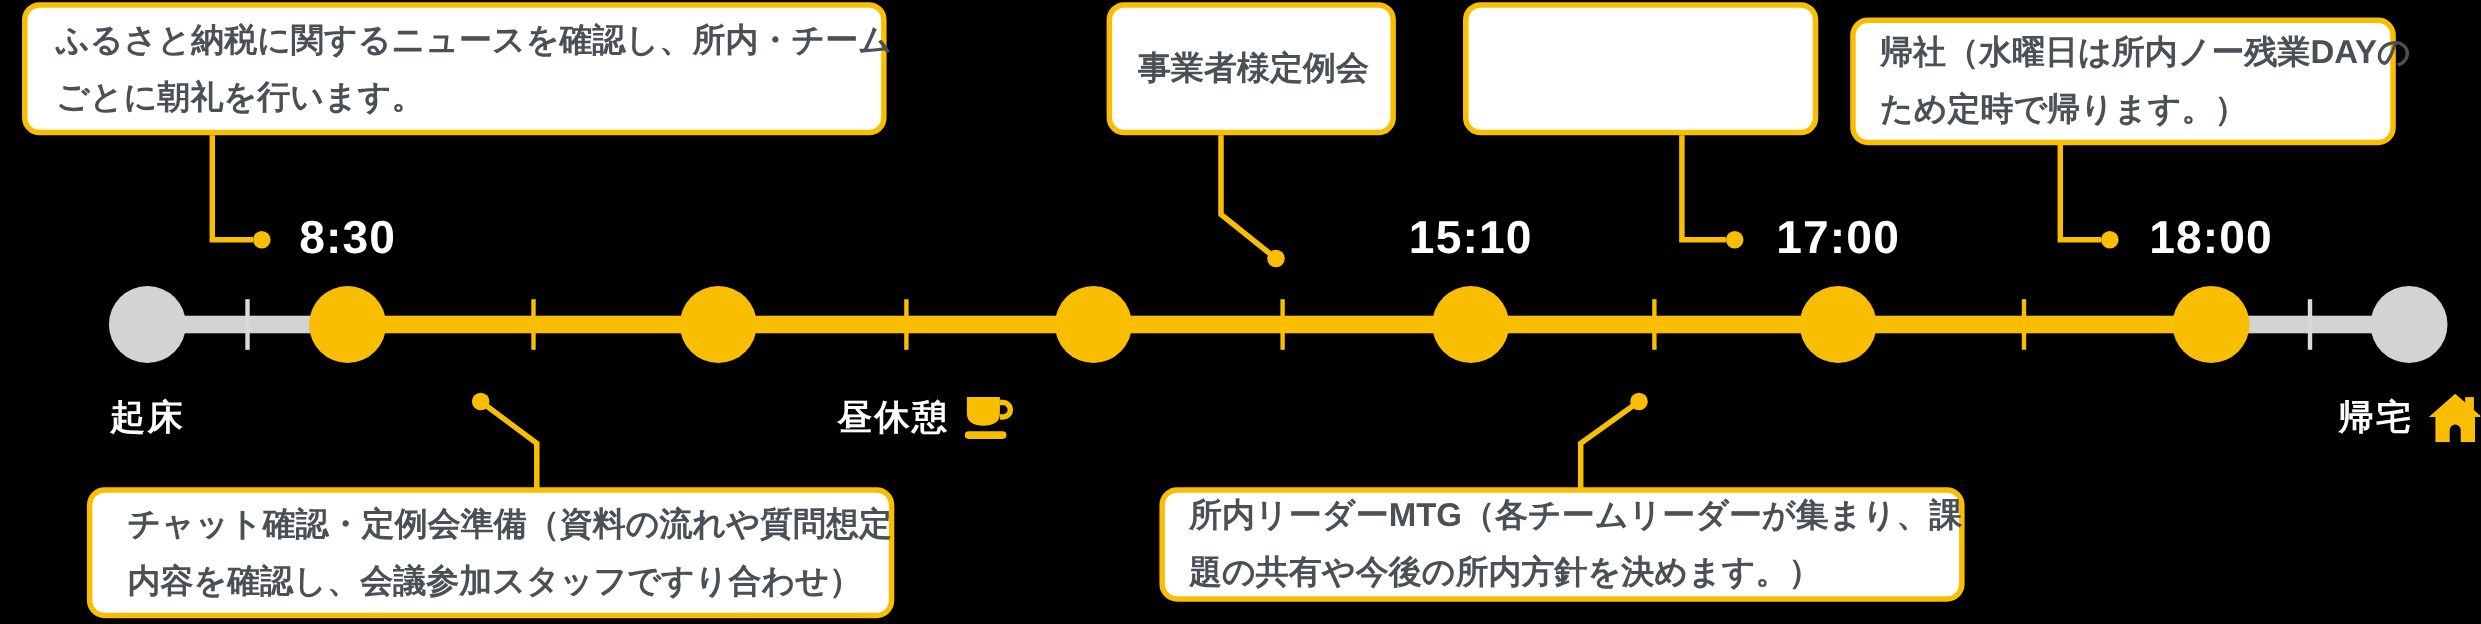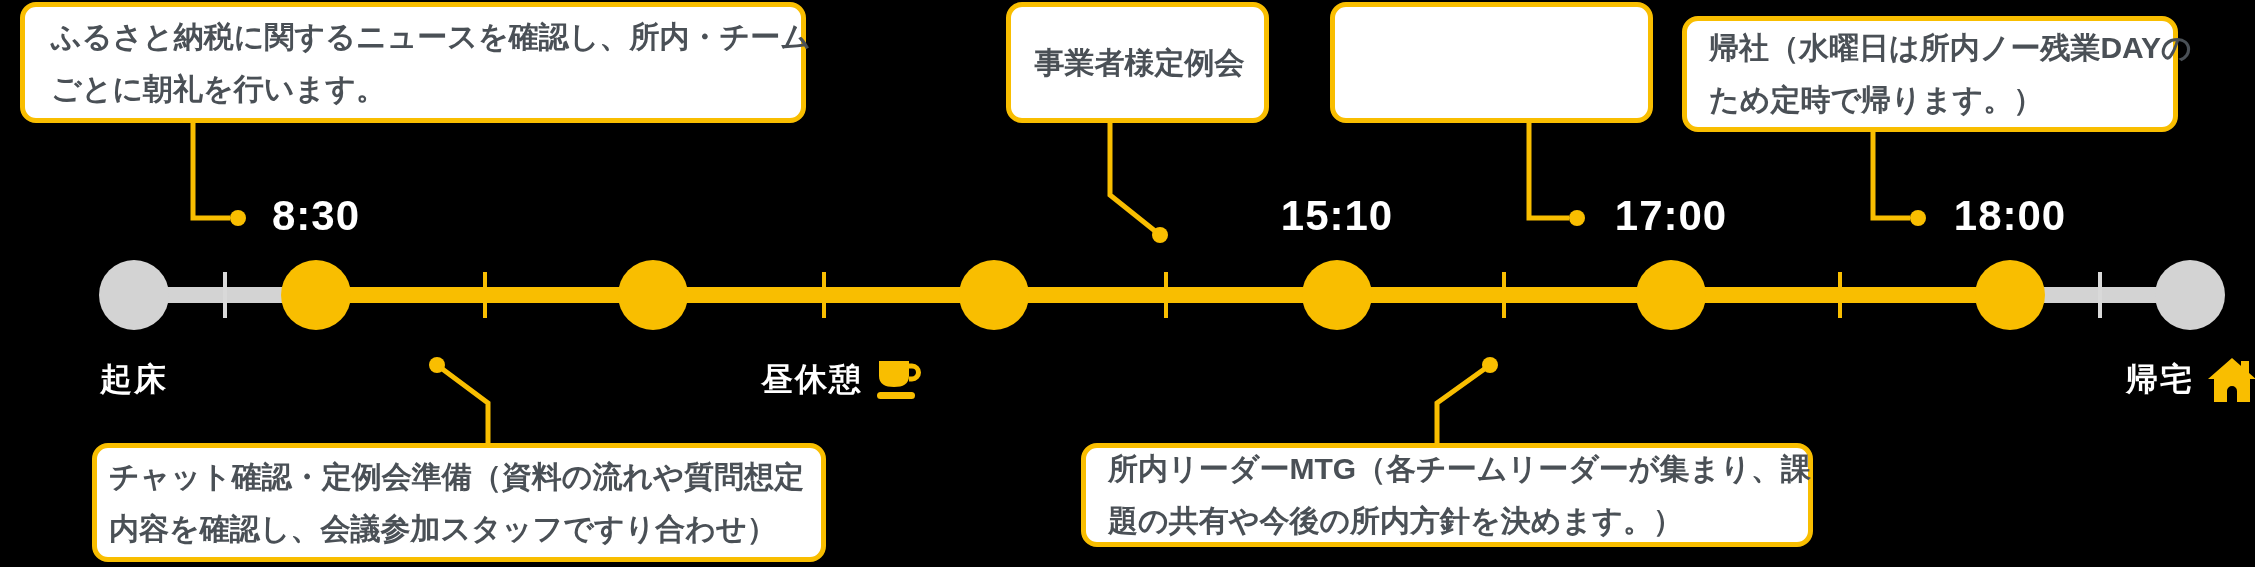--- a/index.html
+++ b/index.html
@@ -125,27 +125,27 @@
     </div>
   </div>
 
   <div class="callout" style="left:1682px;top:16px;width:496px;height:116px;padding-left:22px">
     <div>
       <span class="line">帰社（水曜日は所内ノー残業DAYの</span>
       <span class="line">ため定時で帰ります。）</span>
     </div>
   </div>
 
-  <div class="callout" style="left:92px;top:443px;width:734px;height:119px;padding-left:12px">
+  <div class="callout" style="left:79px;top:443px;width:734px;height:119px;padding-left:32px">
     <div>
       <span class="line">チャット確認・定例会準備（資料の流れや質問想定</span>
       <span class="line">内容を確認し、会議参加スタッフですり合わせ）</span>
     </div>
   </div>
 
-  <div class="callout" style="left:1081px;top:443px;width:732px;height:104px;padding-left:22px">
+  <div class="callout" style="left:1054px;top:443px;width:732px;height:104px;padding-left:22px">
     <div>
       <span class="line">所内リーダーMTG（各チームリーダーが集まり、課</span>
       <span class="line">題の共有や今後の所内方針を決めます。）</span>
     </div>
   </div>
 
 </div>
 
 </body></html>

